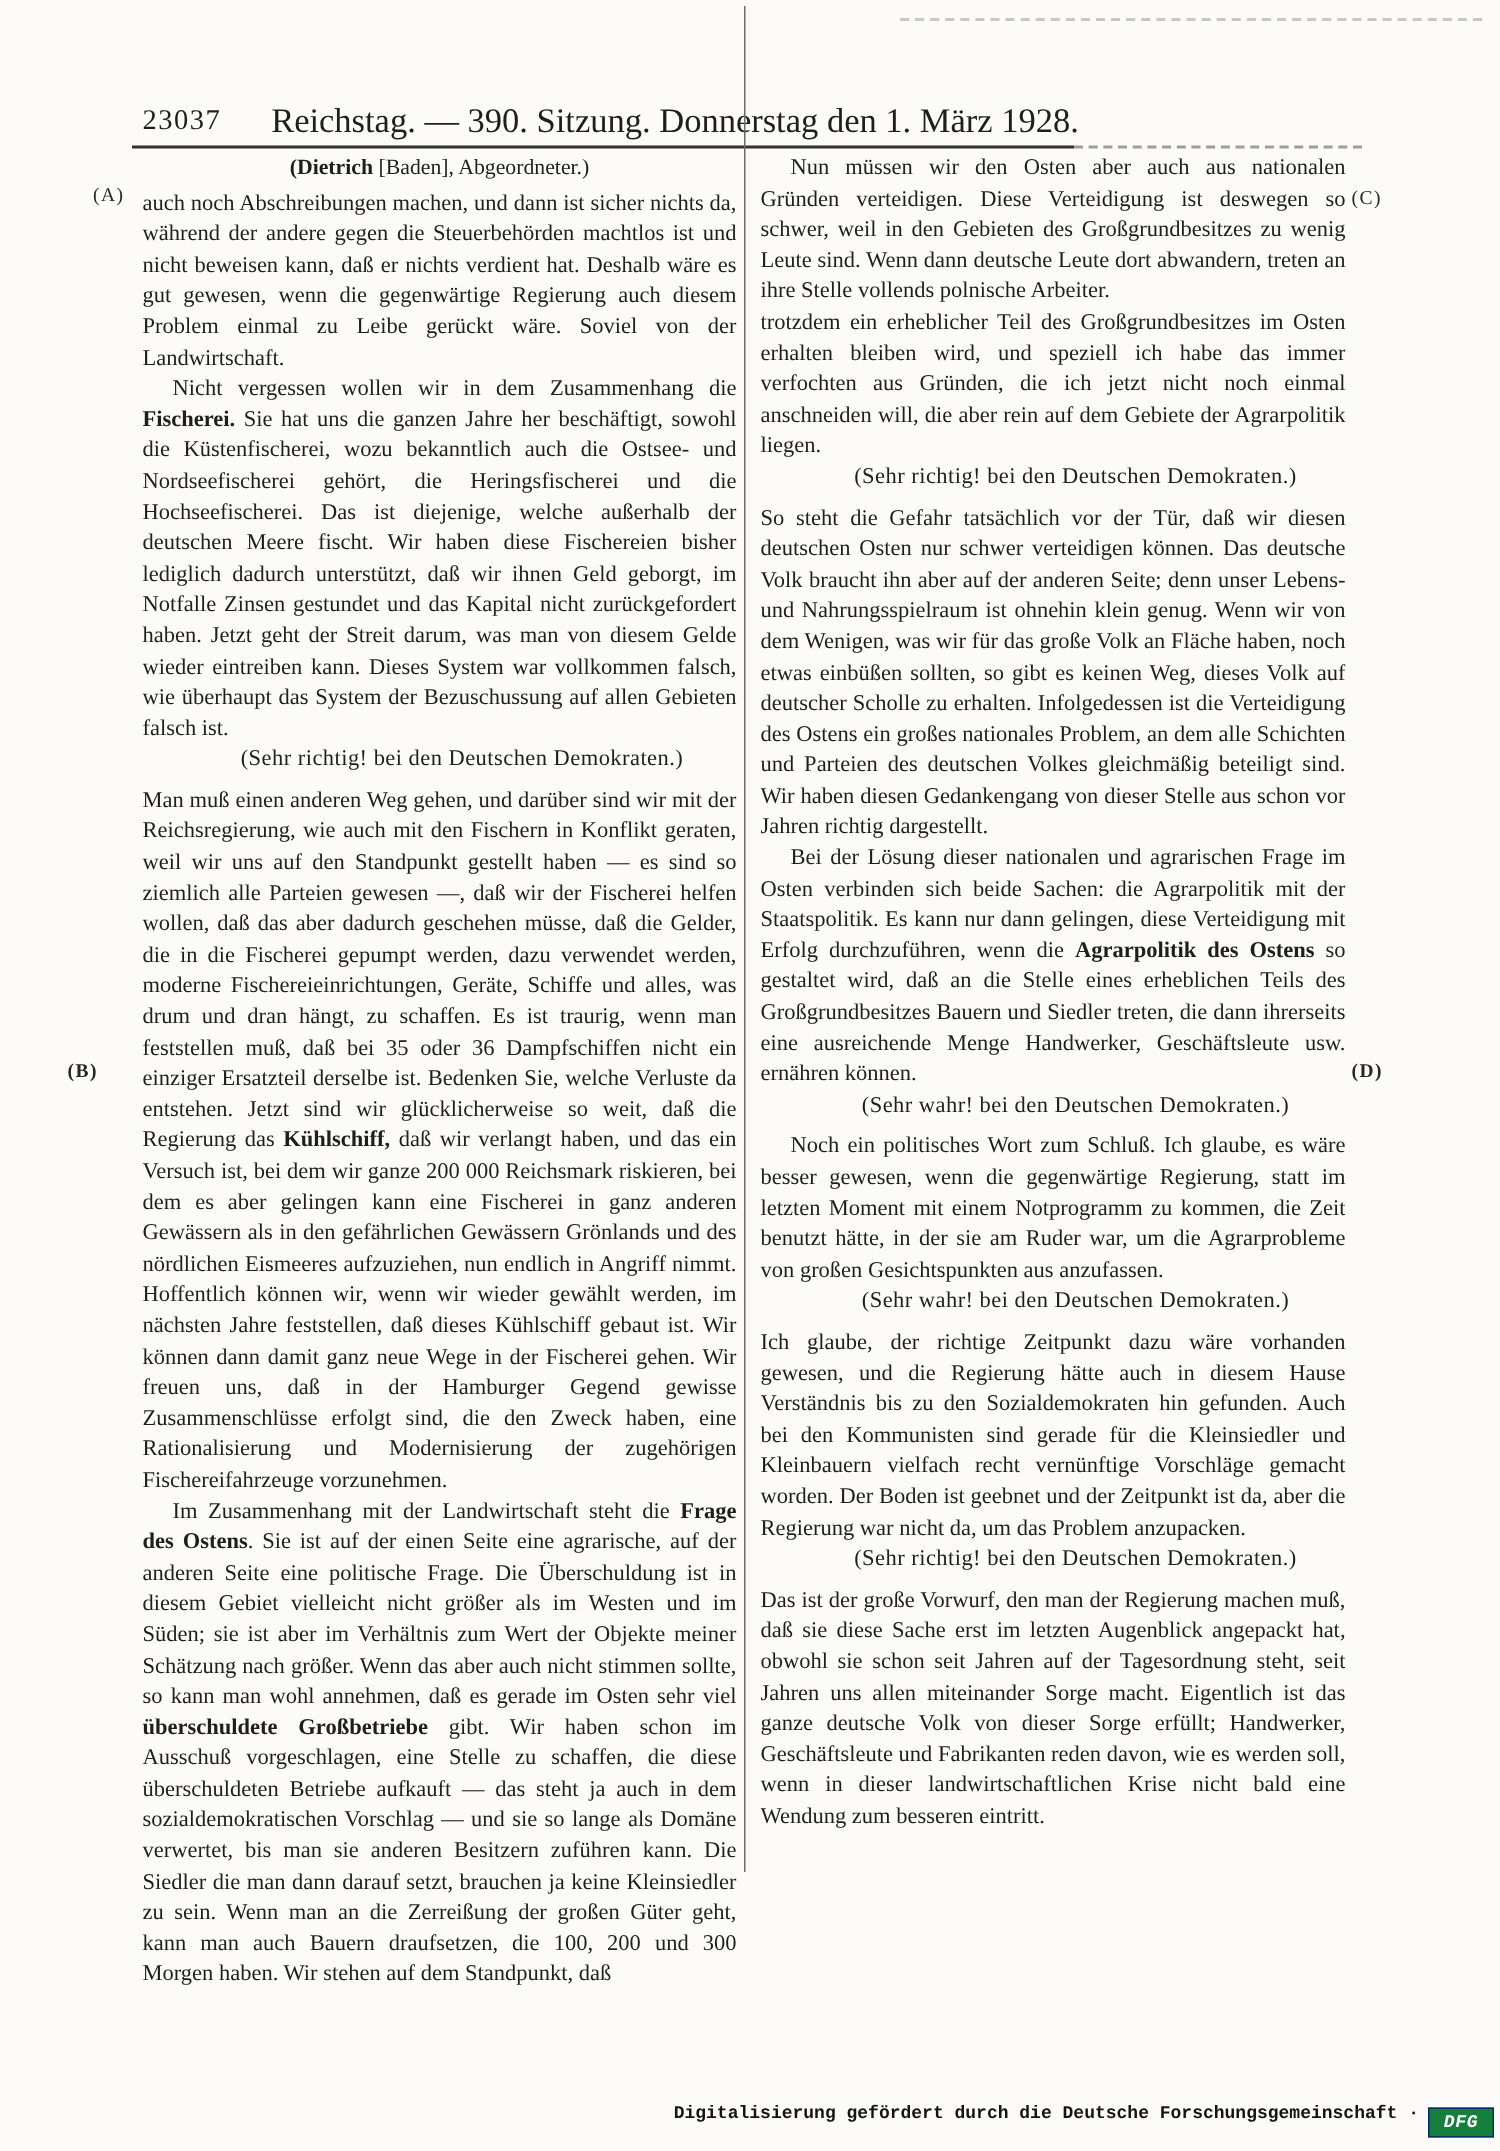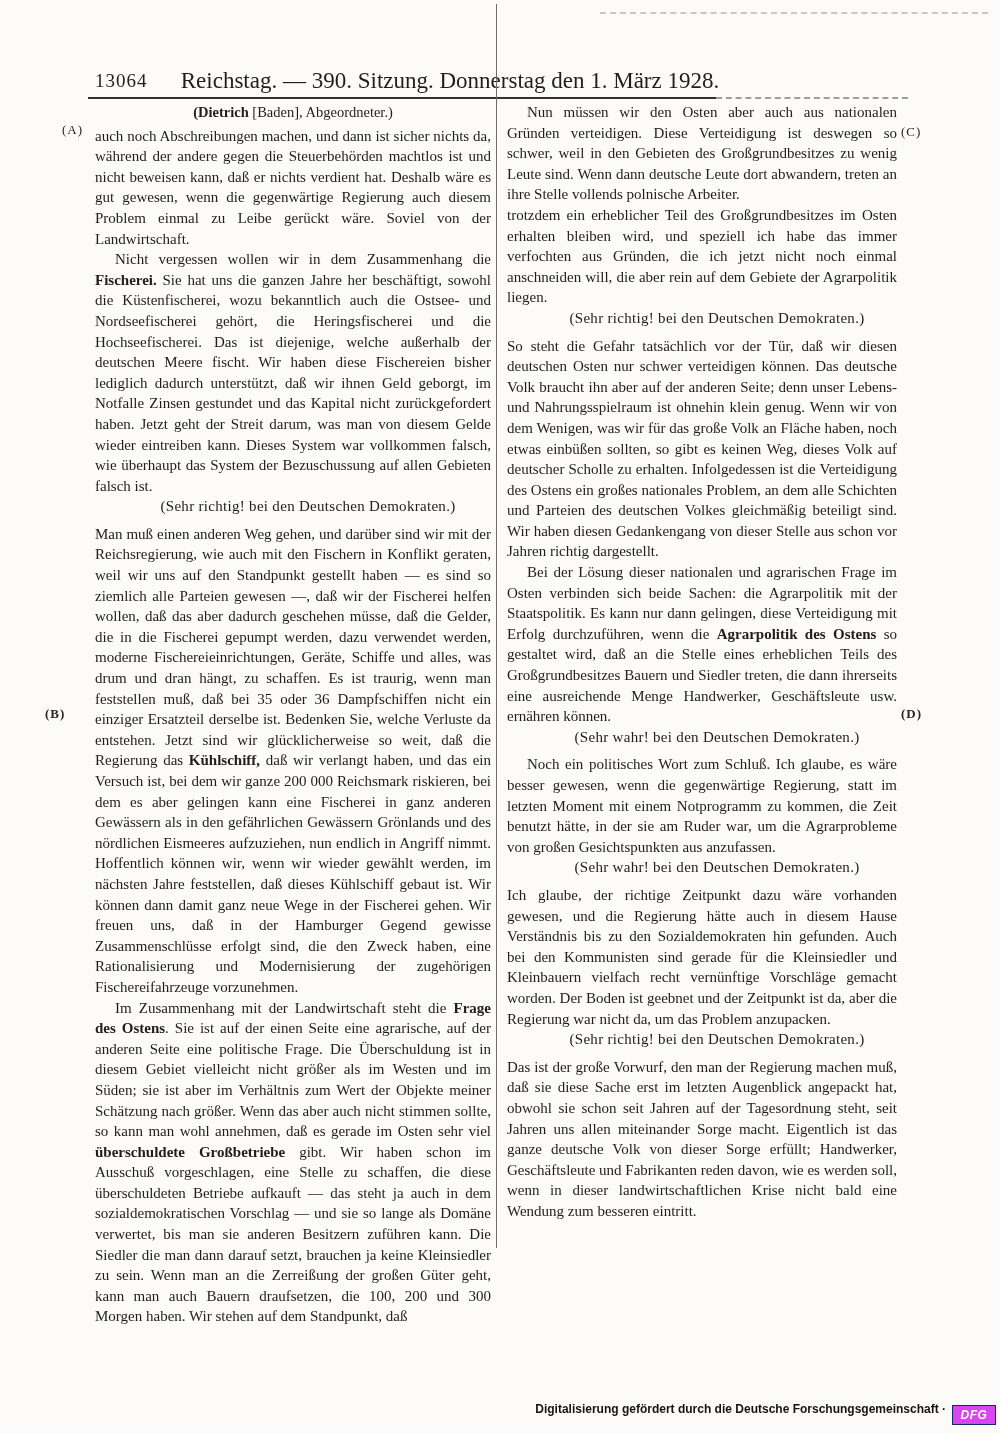--- a/index.html
+++ b/index.html
@@ -75,21 +75,21 @@
   .column p.speaker {
     font-size:14.5px;
     margin-bottom:3px;
     text-align:center;
   }
   .column b { font-weight:bold; }
   
   .footer {
     position:absolute; bottom:9px; right:4px;
     display:flex; align-items:center; gap:6px;
-    font-family:Liberation Sans, sans-serif;
+    font-family:Liberation Mono, monospace;
   }
   .footer-text {
     font-size:12px; font-weight:bold; color:#141414;
   }
   .dfg-logo {
     width:42px; height:18px;
     background:#1c3f94;
     color:#ffffff;
     display:flex; align-items:center; justify-content:center;
     font-size:12px; font-weight:bold; font-style:italic;
@@ -98,21 +98,21 @@
   }
 </style>
 </head>
 <body>
 
 <div class="page">
 
   <div class="top-artifact"></div>
 
   <div class="header">
-    <span class="page-number">13064</span>
+    <span class="page-number">23037</span>
     <span class="page-title">Reichstag. — 390. Sitzung. Donnerstag den 1. März 1928.</span>
   </div>
   <div class="rule-solid"></div>
   <div class="rule-dashed"></div>
 
   <div class="margin-label pos-a">(A)</div>
   <div class="margin-label pos-b">(B)</div>
   <div class="margin-label pos-c">(C)</div>
   <div class="margin-label pos-d">(D)</div>
 
@@ -137,16 +137,16 @@
         <p class="interj"><span>(Sehr wahr! bei den Deutschen Demokraten.)</span></p>
         <p class="para"><span>Ich glaube, der richtige Zeitpunkt dazu wäre vorhanden gewesen, und die Regierung hätte auch in diesem Hause Verständnis bis zu den Sozialdemokraten hin gefunden. Auch bei den Kommunisten sind gerade für die Kleinsiedler und Kleinbauern vielfach recht vernünftige Vorschläge gemacht worden. Der Boden ist geebnet und der Zeitpunkt ist da, aber die Regierung war nicht da, um das Problem anzupacken.</span></p>
         <p class="interj"><span>(Sehr richtig! bei den Deutschen Demokraten.)</span></p>
         <p class="para"><span>Das ist der große Vorwurf, den man der Regierung machen muß, daß sie diese Sache erst im letzten Augenblick angepackt hat, obwohl sie schon seit Jahren auf der Tagesordnung steht, seit Jahren uns allen miteinander Sorge macht. Eigentlich ist das ganze deutsche Volk von dieser Sorge erfüllt; Handwerker, Geschäftsleute und Fabrikanten reden davon, wie es werden soll, wenn in dieser landwirtschaftlichen Krise nicht bald eine Wendung zum besseren eintritt.</span></p>
       </div>
   </div>
   <div class="col-divider"></div>
 
   <div class="footer">
     <span class="footer-text">Digitalisierung gefördert durch die Deutsche Forschungsgemeinschaft ·</span>
-    <span class="dfg-logo" style="background: #d946ef; margin-top: 12px;">DFG</span>
+    <span class="dfg-logo" style="background: #15803d; margin-top: 12px;">DFG</span>
   </div>
 
 </div>
 
 </body></html>

